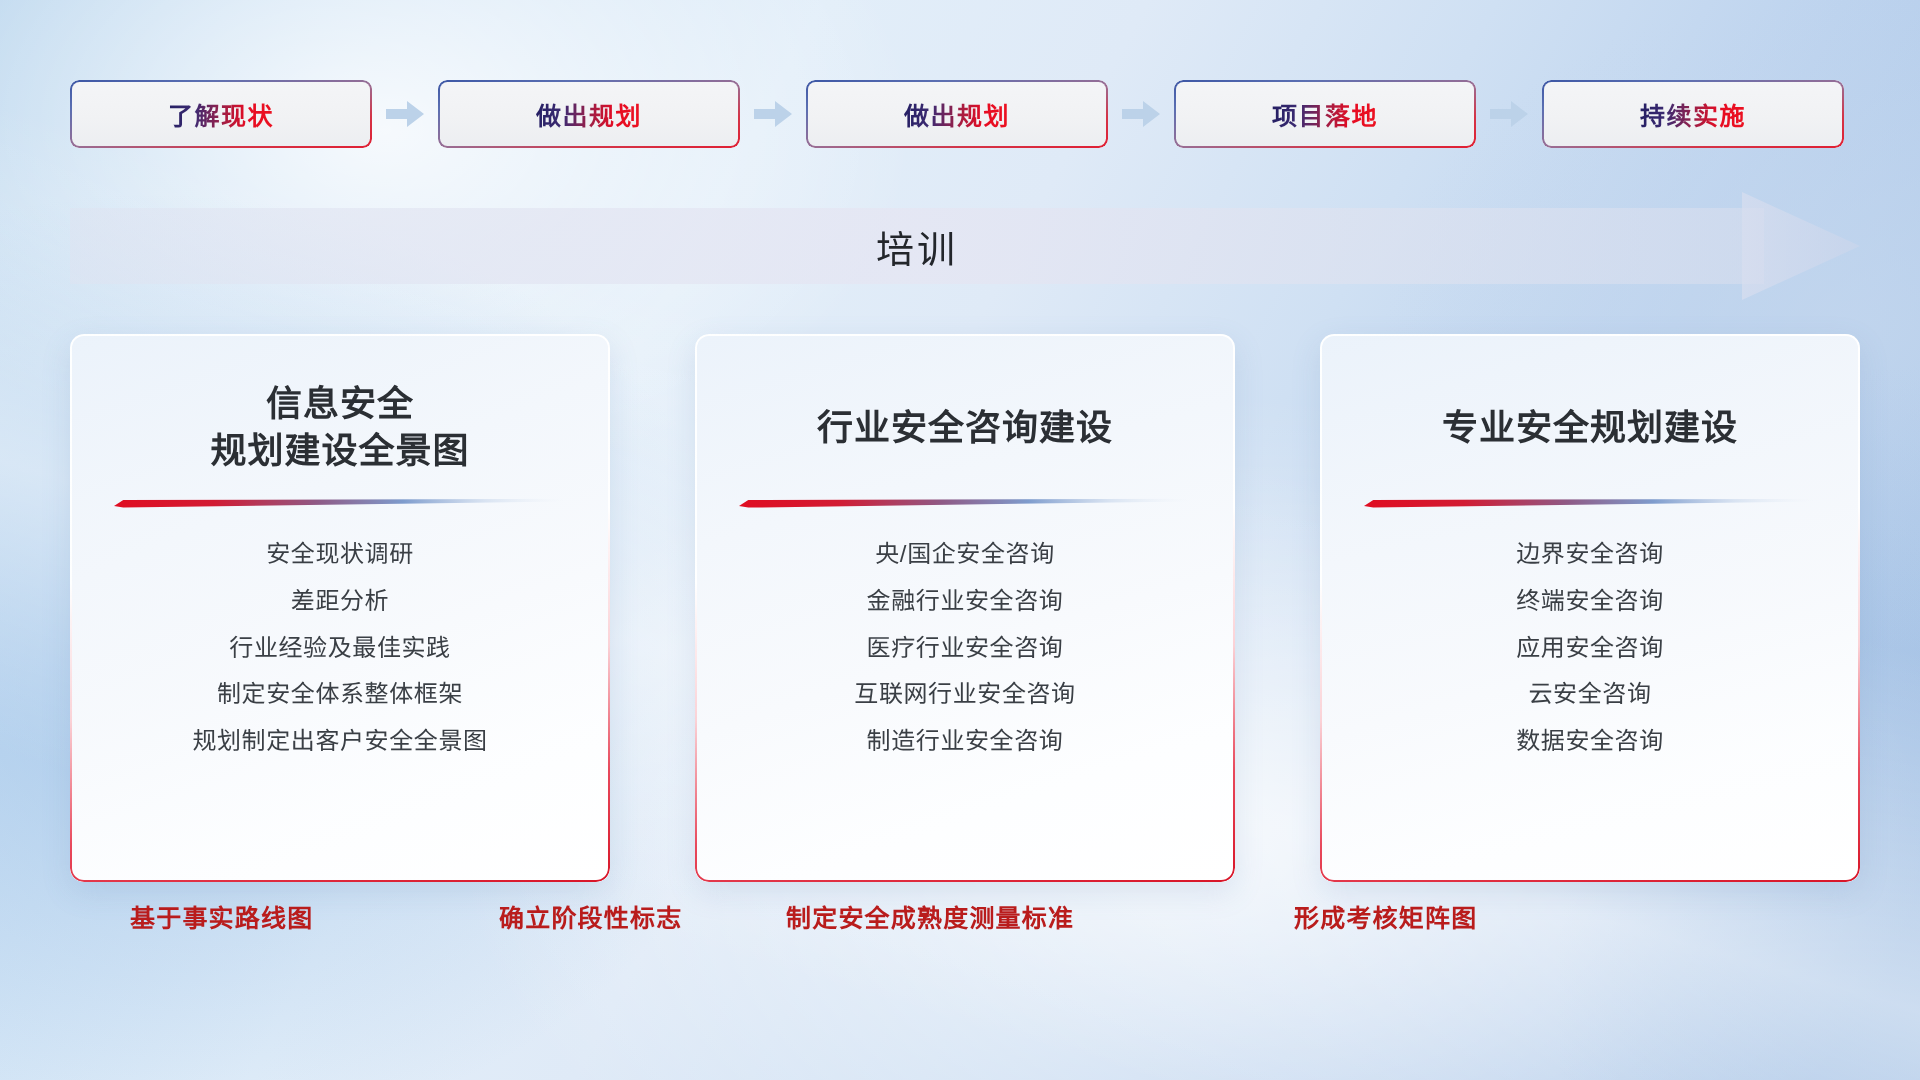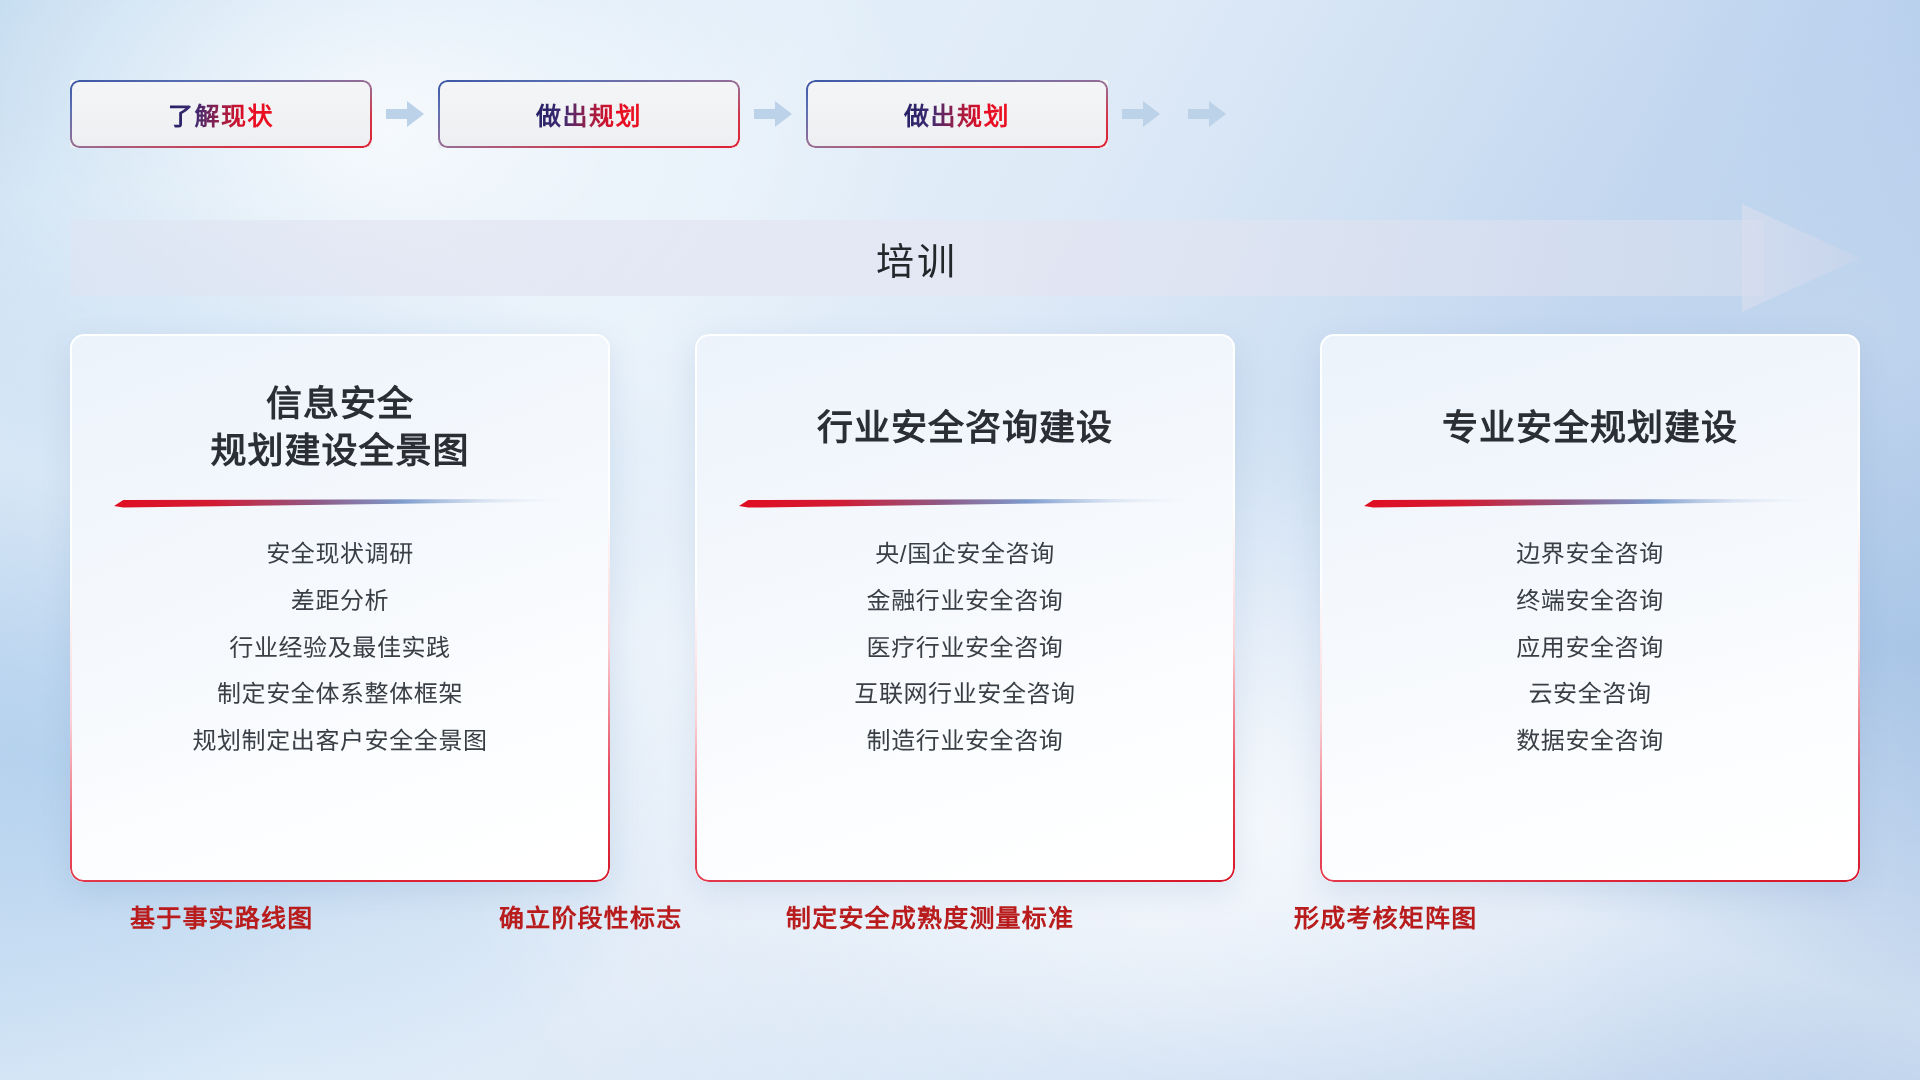--- a/index.html
+++ b/index.html
@@ -51,21 +51,21 @@
 
   
   #steps{
     position:absolute; left:70px; top:80px;
     width:1790px; height:68px;
     display:flex; align-items:center;
   }
   .step-chip{
     position:relative;
     width:302px; height:68px;
-    border-radius:2px;
+    border-radius:9px;
     background:linear-gradient(180deg,#f4f5f7 0%,#f1f2f4 55%,#eceef1 100%);
     display:flex; align-items:center; justify-content:center;
     flex:0 0 auto;
   }
   .step-chip::before{
     content:"";
     position:absolute; inset:0;
     border-radius:9px;
     padding:1.6px;
     background:linear-gradient(168deg,#3d57a5 0%,#5b6fb2 22%,#9a6d93 52%,#d43447 76%,#e01f33 100%);
@@ -87,21 +87,21 @@
     flex:0 0 auto;
     width:38px; height:34px;
     margin:0 14px;
     color:#bcd2e9;
     display:flex; align-items:center; justify-content:center;
   }
   .step-arrow svg{ display:block; width:38px; height:30px; }
 
   
   #banner{
-    position:absolute; left:70px; top:204px;
+    position:absolute; left:70px; top:192px;
     width:1790px; height:108px;
   }
   #banner .band{
     position:absolute; left:0; top:16px;
     width:1694px; height:76px;
     background:linear-gradient(90deg,
         rgba(222,227,241,.52) 0%,
         rgba(226,229,242,.72) 24%,
         rgba(229,230,243,.82) 50%,
         rgba(221,226,240,.74) 76%,
@@ -244,26 +244,32 @@
 
     <div class="step-chip">
       <span class="step-label">做出规划</span>
     </div>
     <div class="step-arrow">
       <svg viewBox="0 0 38 30" xmlns="http://www.w3.org/2000/svg" aria-hidden="true">
         <path d="M0 10 H21 V2 L38 15 L21 28 V20 H0 Z" fill="currentColor"></path>
       </svg>
     </div>
 
+    <div class="step-chip">
+      <span class="step-label">项目落地</span>
+    </div>
     <div class="step-arrow">
       <svg viewBox="0 0 38 30" xmlns="http://www.w3.org/2000/svg" aria-hidden="true">
         <path d="M0 10 H21 V2 L38 15 L21 28 V20 H0 Z" fill="currentColor"></path>
       </svg>
     </div>
 
+    <div class="step-chip">
+      <span class="step-label">持续实施</span>
+    </div>
   </div>
 
   <div id="banner">
     <div class="band"></div>
     <div class="head"></div>
     <div class="banner-title">培训</div>
   </div>
 
   <div id="cards">
 

